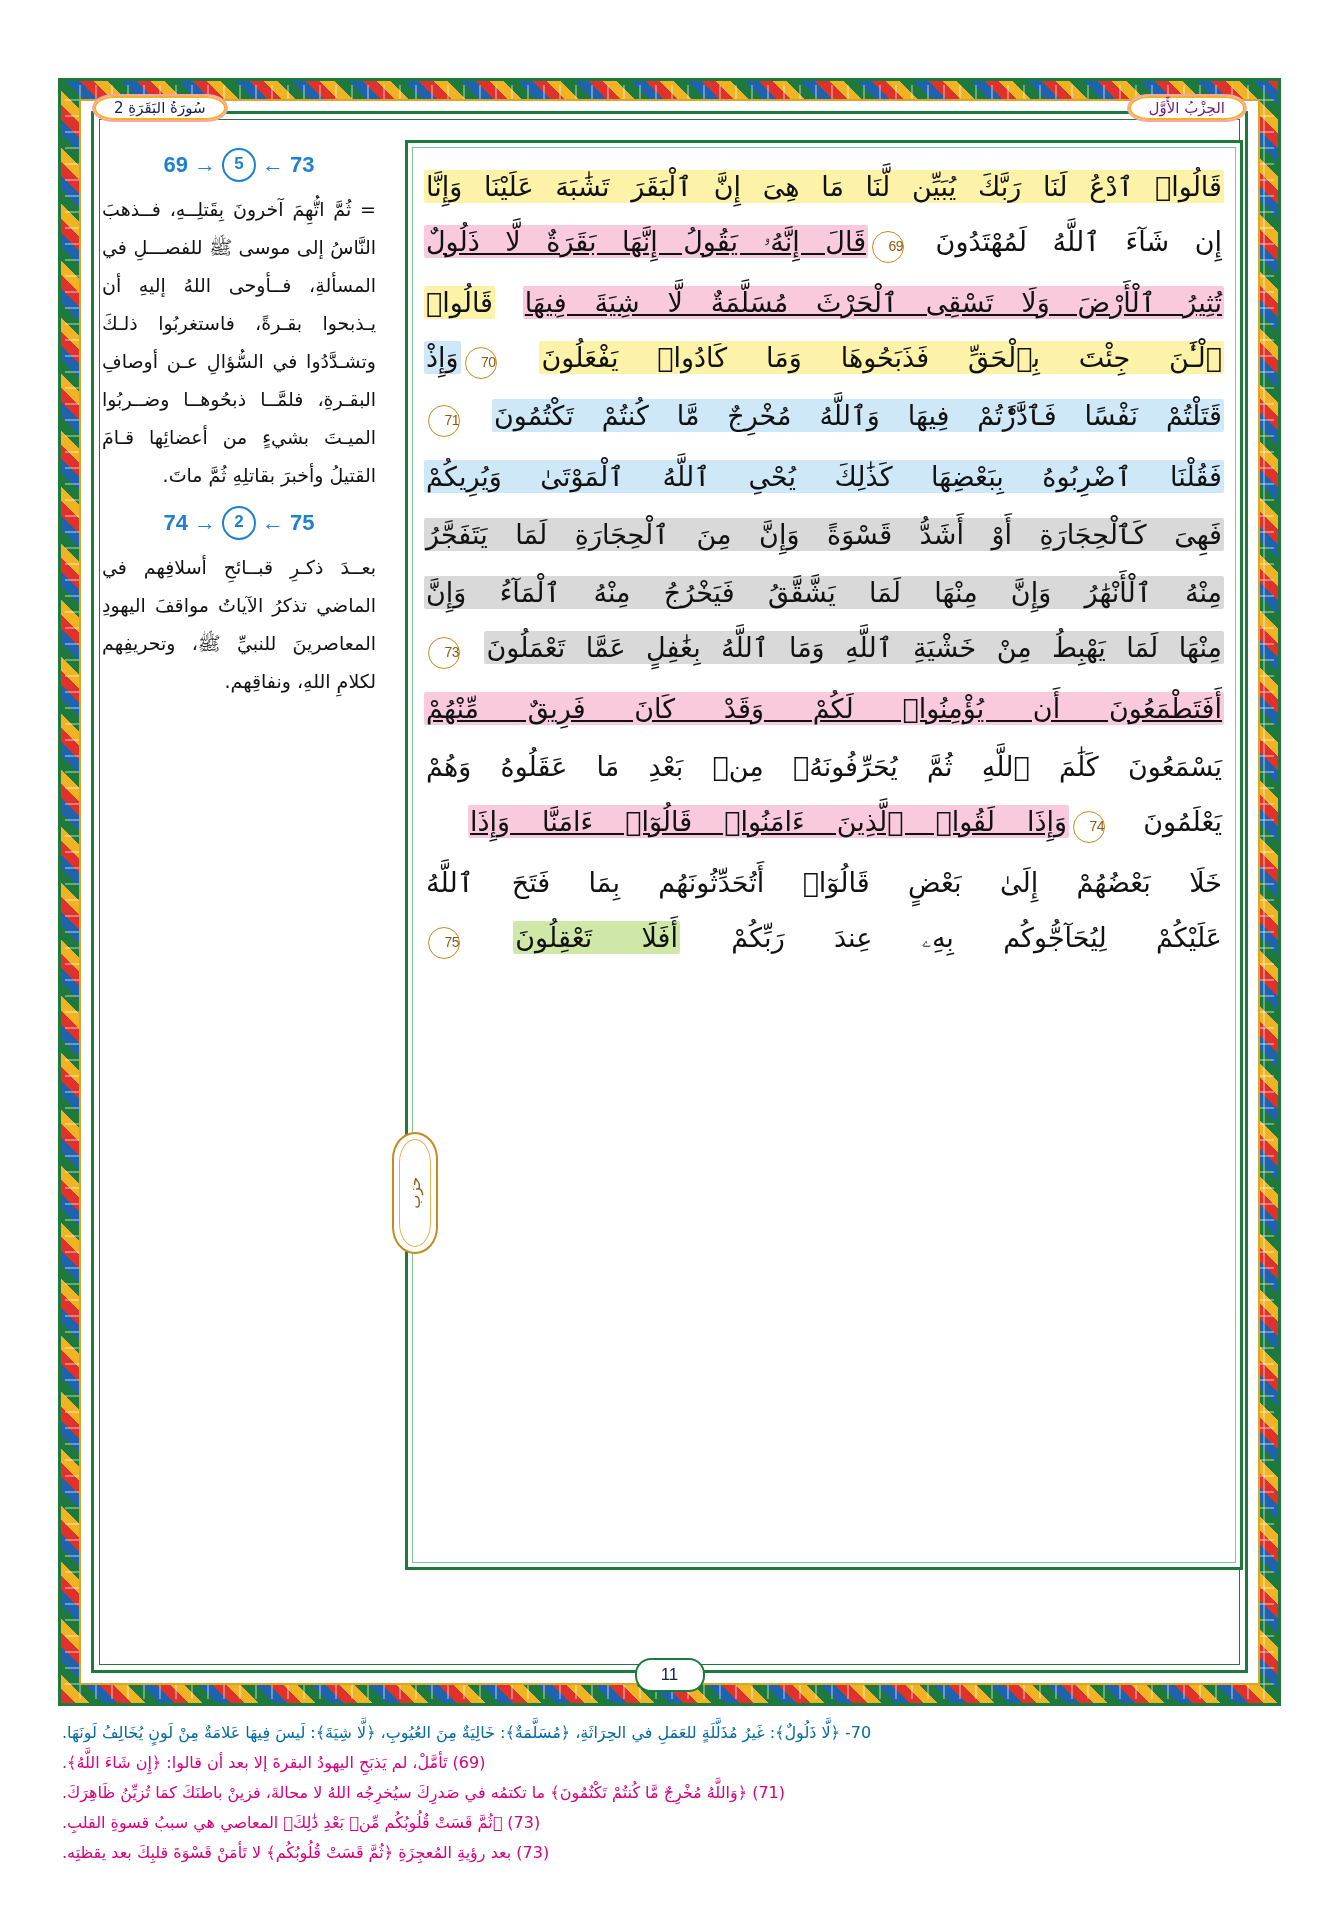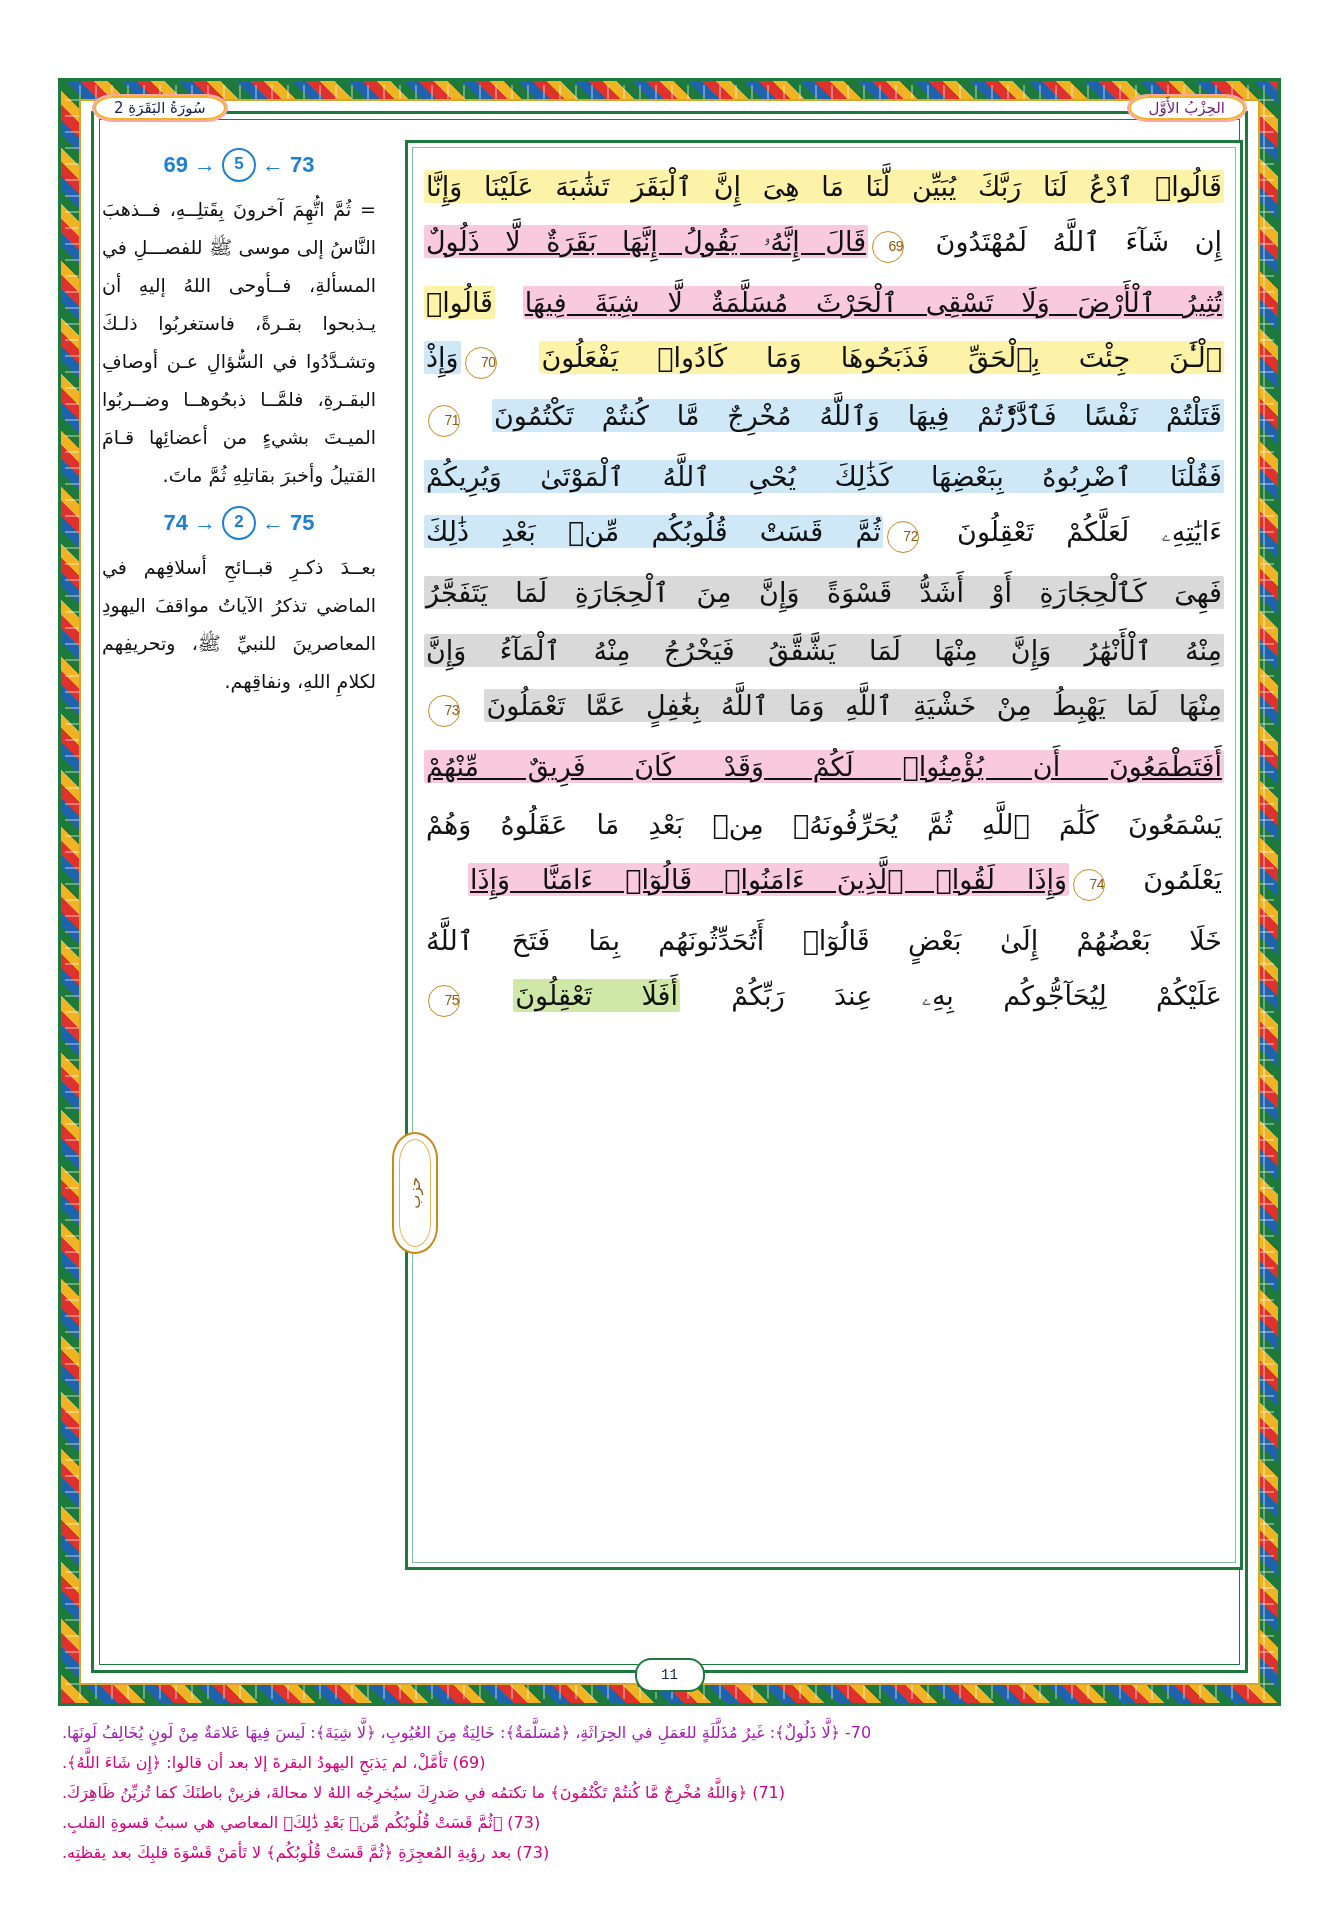--- a/index.html
+++ b/index.html
@@ -174,36 +174,36 @@
   
   .page-num{
     position:absolute;
     left:50%;transform:translateX(-50%);
     bottom:238px;
     width:66px;height:30px;
     border:2px solid #1d7a3c;
     border-radius:16px;
     background:#fff;
     display:flex;align-items:center;justify-content:center;
-    font-size:14px;color:#14224e;
+    font-size:17px;color:#14224e;
     z-index:7;
-    font-family:Liberation Mono, monospace;
+    font-family:Liberation Sans, sans-serif;
   }
 
   
   .footnotes{
     position:absolute;
     left:62px;right:62px;bottom:62px;
     direction:rtl;
     text-align:left;
     font-size:16px;
     line-height:30px;
   }
   .fn{ margin:0; }
-  .fn.purple{ color:#a21caf; }
+  .fn.purple{ color:#0369a1; }
   .fn.magenta{ color:#d6007f; }
 </style>
 </head>
 <body>
 
 <div class="page">
 
   <div class="frame-outer">
     <div class="frame-mid">
       <div class="frame-inner">
@@ -232,23 +232,20 @@
             <div style="width: 100%; text-align: justify; text-align-last: justify;"><span class="seg hl-pink">تُثِيرُ ٱلْأَرْضَ وَلَا تَسْقِى ٱلْحَرْثَ مُسَلَّمَةٌ لَّا شِيَةَ فِيهَا</span> <span class="seg hl-yellow">قَالُوا۟</span> </div>
           </div>
           <div class="ayah-line">
             <div style="width: 100%; text-align: justify; text-align-last: justify;"><span class="seg hl-yellow">ٱلْـَٰٔنَ جِئْتَ بِٱلْحَقِّ فَذَبَحُوهَا وَمَا كَادُوا۟ يَفْعَلُونَ</span> <span class="ayah-num">70</span><span class="seg hl-blue">وَإِذْ</span> </div>
           </div>
           <div class="ayah-line">
             <div style="width: 100%; text-align: justify; text-align-last: justify;"><span class="seg hl-blue">قَتَلْتُمْ نَفْسًا فَٱدَّٰرَْٰٔتُمْ فِيهَا وَٱللَّهُ مُخْرِجٌ مَّا كُنتُمْ تَكْتُمُونَ</span> <span class="ayah-num">71</span></div>
           </div>
           <div class="ayah-line">
             <div style="width: 100%; text-align: justify; text-align-last: justify;"><span class="seg hl-blue">فَقُلْنَا ٱضْرِبُوهُ بِبَعْضِهَا كَذَٰلِكَ يُحْىِ ٱللَّهُ ٱلْمَوْتَىٰ وَيُرِيكُمْ</span> </div>
-          </div>
-          <div class="ayah-line">
-            <div style="width: 100%; text-align: justify; text-align-last: justify;"><span class="seg ">ءَايَٰتِهِۦ لَعَلَّكُمْ تَعْقِلُونَ</span> <span class="ayah-num">72</span><span class="seg hl-blue">ثُمَّ قَسَتْ قُلُوبُكُم مِّنۢ بَعْدِ ذَٰلِكَ</span> </div>
           </div>
           <div class="ayah-line">
             <div style="width: 100%; text-align: justify; text-align-last: justify;"><span class="seg hl-grey">فَهِىَ كَٱلْحِجَارَةِ أَوْ أَشَدُّ قَسْوَةً وَإِنَّ مِنَ ٱلْحِجَارَةِ لَمَا يَتَفَجَّرُ</span> </div>
           </div>
           <div class="ayah-line">
             <div style="width: 100%; text-align: justify; text-align-last: justify;"><span class="seg hl-grey">مِنْهُ ٱلْأَنْهَٰرُ وَإِنَّ مِنْهَا لَمَا يَشَّقَّقُ فَيَخْرُجُ مِنْهُ ٱلْمَآءُ وَإِنَّ</span> </div>
           </div>
           <div class="ayah-line">
             <div style="width: 100%; text-align: justify; text-align-last: justify;"><span class="seg hl-grey">مِنْهَا لَمَا يَهْبِطُ مِنْ خَشْيَةِ ٱللَّهِ وَمَا ٱللَّهُ بِغَٰفِلٍ عَمَّا تَعْمَلُونَ</span> <span class="ayah-num">73</span></div>
           </div>

